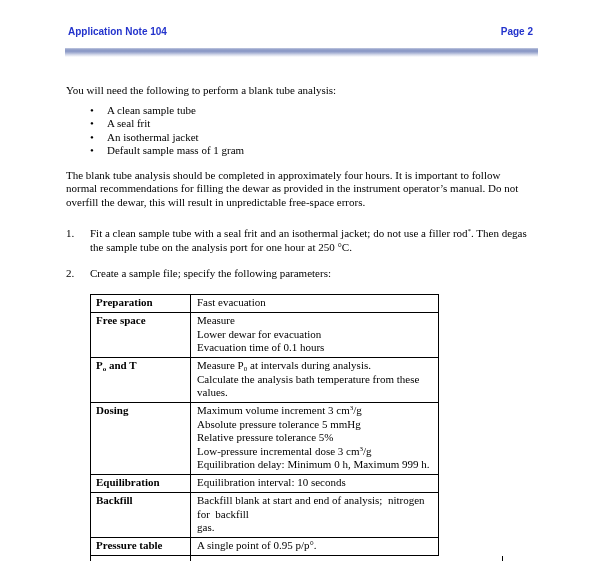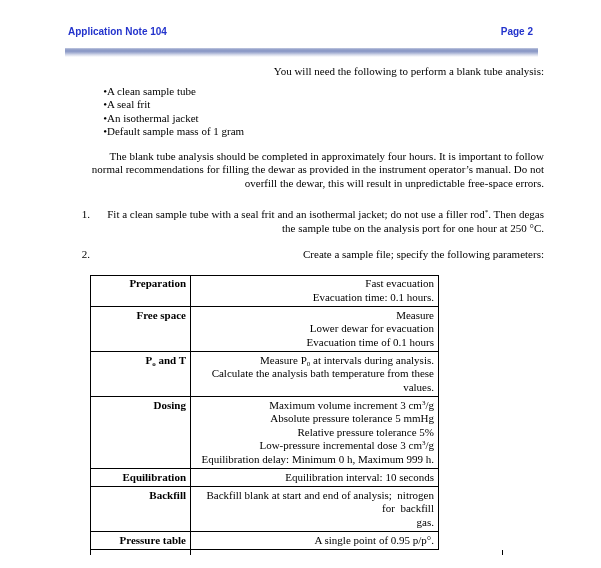--- a/index.html
+++ b/index.html
@@ -10,22 +10,22 @@
   .hdr{position:absolute;top:26px;left:68px;right:68px;
        display:flex;justify-content:space-between;
        font-family:"Liberation Sans","DejaVu Sans",sans-serif;
        font-weight:bold;font-size:10px;color:#2333cc;}
 
   .rule{position:absolute;top:48px;left:65px;width:473px;height:9px;
         background:linear-gradient(to bottom,
           #c2c9e0 0%, #8d9bc7 20%, #8d9bc7 38%,
           #a9b3d5 55%, #d5daea 75%, #ffffff 100%);}
 
-  .content{position:absolute;top:65px;left:66px;width:478px;
-           font-size:11px;line-height:13.5px;text-align:right;}
+  .content{position:absolute;top:84px;left:66px;width:478px;
+           font-size:11px;line-height:13.5px;}
 
   .intro{margin:0 0 6px 0;}
 
   .blist{margin:0 0 11px 24px;}
   .bitem{display:flex;}
   .bmark{width:17px;flex:0 0 17px;}
 
   .para{margin:0 0 18px 0;}
   .tline{white-space:pre-wrap;}
 
@@ -103,21 +103,20 @@
             <div class="tline">Create a sample file; specify the following parameters:</div>
           </div>
         </div>
       </div>
 
     <div class="ptable">
         <div class="trow">
           <div class="tlabel">Preparation</div>
           <div class="tvalue">
             <div class="tline">Fast evacuation</div>
-            <div class="tline">Evacuation time: 0.1 hours.</div>
           </div>
         </div>
         <div class="trow">
           <div class="tlabel">Free space</div>
           <div class="tvalue">
             <div class="tline">Measure</div>
             <div class="tline">Lower dewar for evacuation</div>
             <div class="tline">Evacuation time of 0.1 hours</div>
           </div>
         </div>

